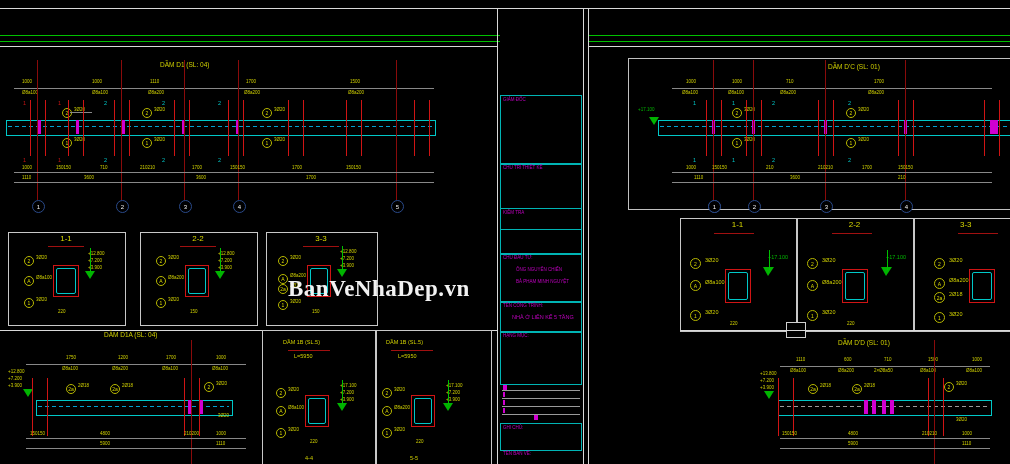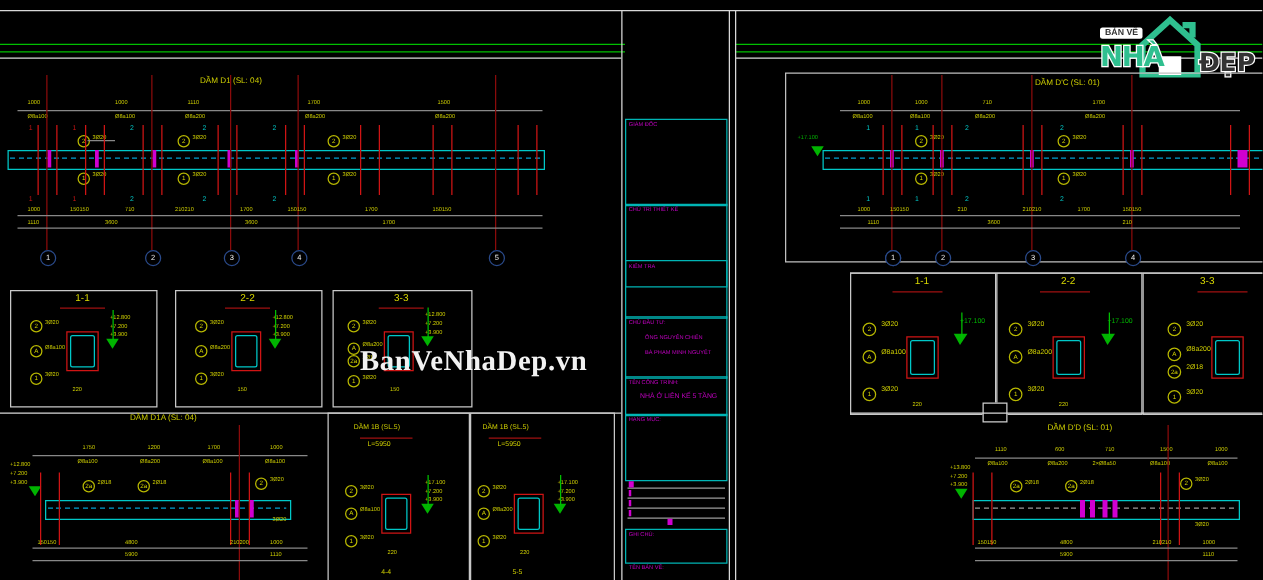--- a/index.html
+++ b/index.html
@@ -61,30 +61,20 @@
   <div class="ln green abs" style="left:0;top:35px;width:500px;height:1px;"></div>
   <div class="ln green abs" style="left:0;top:41px;width:500px;height:1px;"></div>
   <div class="ln green abs" style="left:588px;top:35px;width:422px;height:1px;"></div>
   <div class="ln green abs" style="left:588px;top:41px;width:422px;height:1px;"></div>
   <div class="lnv white abs" style="left:588px;top:8px;height:456px;"></div>
   <div class="lnv white abs" style="left:497px;top:8px;height:456px;"></div>
   <div class="lnv white abs" style="left:583px;top:8px;height:456px;"></div>
   <div class="ln white abs" style="left:0;top:46px;width:497px;"></div>
   <div class="ln white abs" style="left:588px;top:46px;width:422px;"></div>
 
-  <div id="logo">
-    <svg width="128" height="50" viewBox="0 0 128 50" style="position:absolute;left:0;top:0;">
-      <path d="M60 4 L38 24 L38 48 L82 48 L82 24 Z" fill="none" stroke="#2fbf8f" stroke-width="5"></path>
-      <path d="M52 48 L52 34 L68 34 L68 48" fill="#fff" stroke="#fff" stroke-width="2"></path>
-      <path d="M70 8 L78 8 L78 18" fill="none" stroke="#2fbf8f" stroke-width="5"></path>
-    </svg>
-    <div class="logo-badge">BẢN VẼ</div>
-    <div class="logo-nhi">NHÀ</div>
-    <div class="logo-dep">ĐẸP</div>
-  </div>
 
   <div class="txt t-yellow t7" style="left:160px;top:62px;">DẦM D1 (SL: 04)</div>
 
   <div class="ln grey abs" style="left:14px;top:88px;width:420px;"></div>
   <div class="txt t-yellow t5" style="left:22px;top:80px;">1000</div>
   <div class="txt t-yellow t5" style="left:22px;top:91px;">Ø8a100</div>
   <div class="txt t-yellow t5" style="left:92px;top:80px;">1000</div>
   <div class="txt t-yellow t5" style="left:92px;top:91px;">Ø8a100</div>
   <div class="txt t-yellow t5" style="left:150px;top:80px;">1110</div>
   <div class="txt t-yellow t5" style="left:148px;top:91px;">Ø8a200</div>

